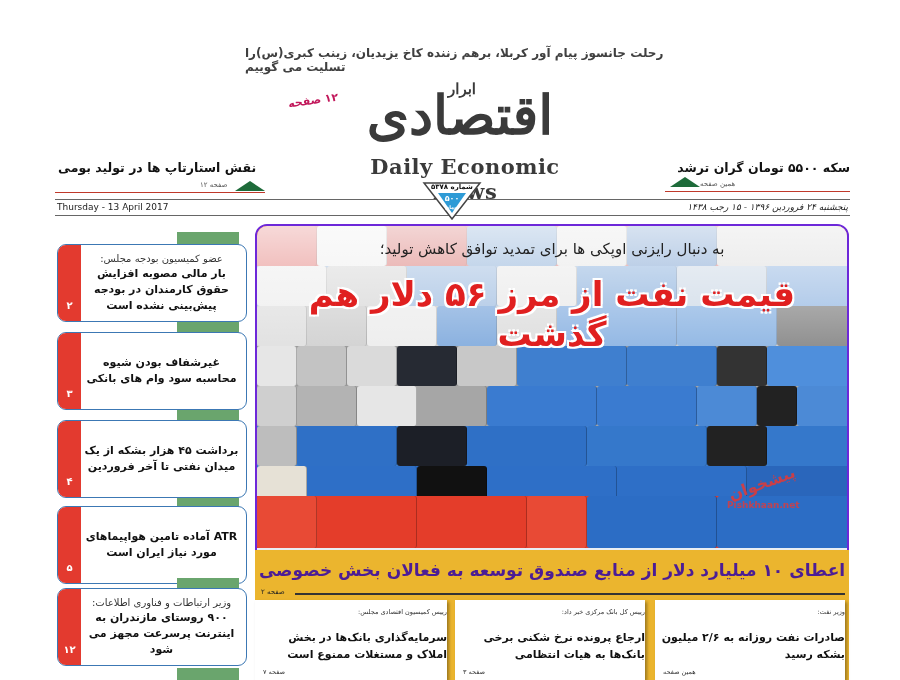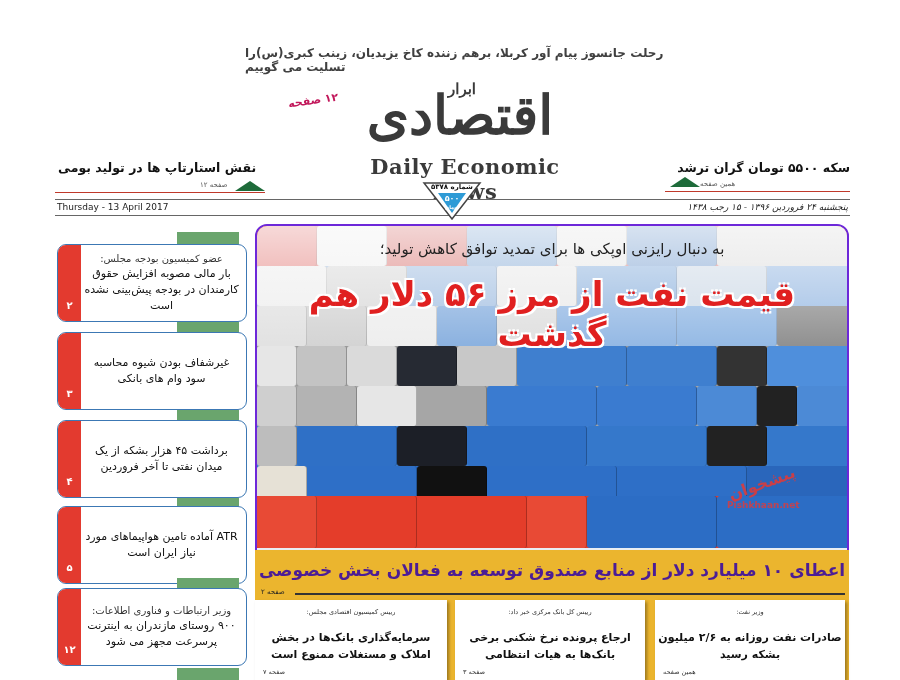--- a/index.html
+++ b/index.html
@@ -33,40 +33,40 @@
   .issue-price { position: absolute; left: 440px; top: 194px; width: 24px; text-align: center; font-size: 8px; font-weight: bold; color: #fff; direction: rtl; line-height: 9px; }
 
   
   .left-col { position: absolute; left: 57px; top: 228px; width: 190px; height: 452px; }
   .green-tab { position: absolute; left: 120px; width: 62px; height: 18px; background: #6aa56d; }
   .card { position: absolute; left: 0; width: 190px; height: 78px; background: #fff; border: 1px solid #3c78b4; border-radius: 9px; overflow: hidden; }
   .card-red { position: absolute; left: 0; top: 0; width: 23px; height: 100%; background: #e33a2f; }
   .card-num { position: absolute; left: 0; bottom: 10px; width: 23px; text-align: center; font-size: 10px; font-weight: bold; color: #fff; }
   .card-body { position: absolute; left: 25px; right: 6px; top: 0; bottom: 0; display: flex; flex-direction: column; justify-content: center; align-items: center; text-align: center; direction: rtl; }
   .card-kicker { font-size: 10px; color: #333; margin-bottom: 2px; }
-  .card-title { font-size: 11px; font-weight: normal; line-height: 16px; color: #111; }
+  .card-title { font-size: 11px; font-weight: bold; line-height: 16px; color: #111; }
 
   
   .photo { position: absolute; left: 255px; top: 224px; width: 594px; height: 395px; border: 2px solid #6d28d9; border-radius: 12px; overflow: hidden; background: #e9eef3; }
   .rows { position: absolute; left: 0; top: 0; width: 100%; height: 100%; }
   .row { position: absolute; left: 0; width: 100%; height: 40px; display: flex; }
   .drum { flex: 0 0 auto; height: 100%; border-right: 1px solid rgba(0,0,0,0.25); border-radius: 3px; }
   .fade { position: absolute; left: 0; top: 0; width: 100%; height: 120px; background: linear-gradient(rgba(255,255,255,0.78), rgba(255,255,255,0.35)); }
   .kicker { position: absolute; top: 14px; left: 0; width: 100%; text-align: center; font-size: 15px; color: #222; direction: rtl; }
   .headline { position: absolute; top: 48px; left: 0; width: 100%; text-align: center; font-size: 34px; font-weight: bold; color: #e02020; direction: rtl; text-shadow: 2px 2px 0 #fff, -2px -2px 0 #fff, 2px -2px 0 #fff, -2px 2px 0 #fff; }
   .same-page { position: absolute; left: 8px; bottom: 12px; font-size: 12px; font-weight: bold; color: #fff; direction: rtl; text-shadow: 1px 1px 0 #000, -1px -1px 0 #000, 1px -1px 0 #000, -1px 1px 0 #000; }
   .watermark { position: absolute; left: 470px; top: 248px; color: #e53935; font-size: 16px; font-weight: bold; direction: rtl; opacity: 0.85; transform: rotate(-20deg); }
   .watermark-url { position: absolute; left: 470px; top: 274px; color: #e53935; font-size: 9px; font-weight: bold; opacity: 0.8; }
 
   
   .yellow { position: absolute; left: 255px; top: 550px; width: 594px; height: 130px; background: #ebb52e; }
   .y-headline { position: absolute; left: 0; top: 10px; width: 100%; text-align: center; font-size: 17px; font-weight: bold; color: #4c1d95; direction: rtl; }
   .y-rule { position: absolute; left: 40px; top: 43px; width: 550px; height: 2px; background: #333; }
   .y-page { position: absolute; left: 6px; top: 38px; font-size: 7px; color: #222; direction: rtl; }
-  .bcard { position: absolute; top: 50px; height: 80px; background: #fff; box-shadow: 2px 2px 3px rgba(0,0,0,0.35); direction: rtl; text-align: center; }
+  .bcard { position: absolute; top: 50px; height: 80px; background: #fff; box-shadow: 2px 2px 3px rgba(0,0,0,0.35); direction: rtl; }
   .bcard-kicker { margin-top: 8px; font-size: 6.5px; color: #333; }
   .bcard-title { font-size: 11px; font-weight: bold; line-height: 17px; color: #111; margin-top: 13px; }
   .bcard-page { position: absolute; left: 8px; bottom: 4px; font-size: 6.5px; color: #333; }
 </style>
 </head>
 <body>
 
 <div class="slogan">رحلت جانسوز پیام آور کربلا، برهم زننده کاخ یزیدیان، زینب کبری(س)را تسلیت می گوییم</div>
 
 <div class="masthead">

